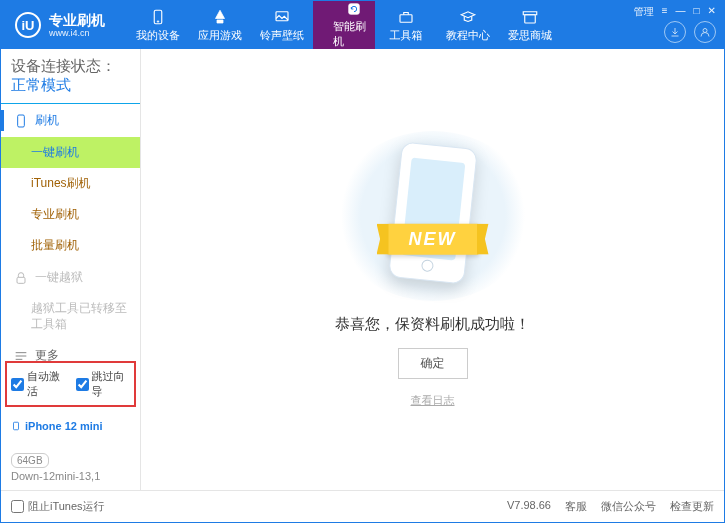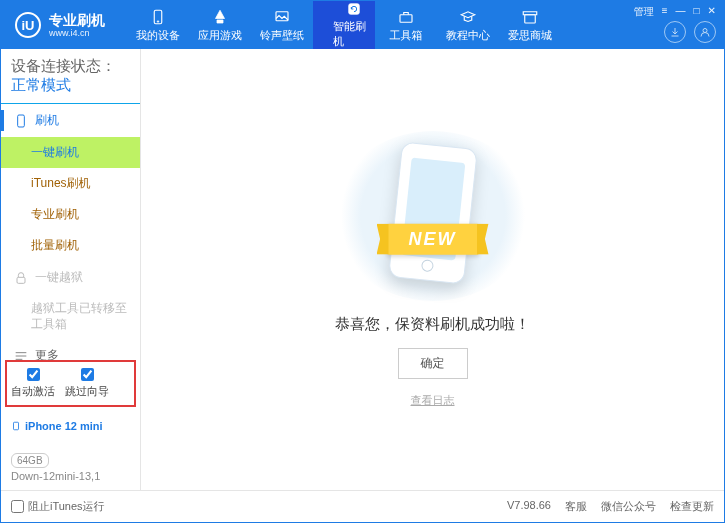--- a/index.html
+++ b/index.html
@@ -6,40 +6,40 @@
 body { font-family: "Microsoft YaHei", "微软雅黑", sans-serif; font-size: 12px; color: #333; background: #fff; }
 .window { width: 725px; height: 523px; border: 1px solid #1e7be4; display: flex; flex-direction: column; }
 .titlebar { height: 48px; background: #1e7be4; color: #fff; display: flex; align-items: stretch; position: relative; }
 .logo-area { display: flex; align-items: center; padding: 0 14px; gap: 8px; }
 .logo-circle { width: 26px; height: 26px; border: 2px solid #fff; border-radius: 50%; display: flex; align-items: center; justify-content: center; font-weight: bold; font-size: 13px; color: #fff; }
 .logo-txt { display: flex; flex-direction: column; line-height: 1.15; }
 .logo-name { font-size: 14px; font-weight: bold; }
 .logo-url { font-size: 9px; opacity: .9; }
 .nav { display: flex; flex: 1; margin-left: 8px; }
 .nav-item { width: 62px; display: flex; flex-direction: column; align-items: center; justify-content: center; gap: 2px; font-size: 11px; cursor: pointer; }
-.nav-item.active { background: #1d4ed8; padding-left: 20px; }
+.nav-item.active { background: #701a75; padding-left: 20px; }
 .nav-item svg, .nav-item .nav-icon { width: 18px; height: 18px; fill: #fff; stroke: #fff; }
 .tb-right { position: absolute; right: 8px; top: 0; display: flex; flex-direction: column; align-items: flex-end; height: 100%; justify-content: space-between; padding: 4px 0 6px; }
 .tb-sys { display: flex; gap: 8px; font-size: 10px; opacity: .9; }
 .tb-sys span { cursor: pointer; }
 .tb-circles { display: flex; gap: 8px; }
 .tb-circles .c { width: 22px; height: 22px; border: 1.5px solid #9ec8f4; border-radius: 50%; display: flex; align-items: center; justify-content: center; cursor: pointer; }
 .body { flex: 1; display: flex; min-height: 0; }
 .sidebar { width: 140px; border-right: 1px solid #e5e5e5; display: flex; flex-direction: column; background: #fff; }
 .sidebar-scroll { flex: 1; overflow: hidden; }
 .conn { padding: 8px 10px; font-size: 15px; color: #666; border-bottom: 1px solid #0ea5e9; }
 .conn b { color: #1e7be4; font-weight: normal; }
 .group { padding: 8px 12px; display: flex; align-items: center; gap: 6px; color: #666; font-size: 12px; position: relative; }
 .group.blue { color: #1e7be4; }
 .group.blue::before { content: ""; position: absolute; left: 0; top: 6px; bottom: 6px; width: 3px; background: #1e7be4; }
 .sub { padding: 7px 10px 7px 30px; font-size: 12px; color: #a16207; cursor: pointer; }
 .sub.active { background: #bef264; color: #1e7be4; }
 .sub.muted { color: #bbb; line-height: 1.3; }
 .cb-row { border: 2px solid #e03a3a; margin: 0 4px 6px; padding: 6px 4px; display: flex; gap: 10px; align-items: center; font-size: 11px; }
-.cb-row label { display: flex; align-items: center; gap: 3px; color: #444; flex-direction: column; }
+.cb-row label { display: flex; align-items: center; gap: 3px; color: #444; }
 .cb-row input { accent-color: #1e7be4; }
 .device { padding: 6px 10px 8px; font-size: 11px; }
 .device-name { color: #1e7be4; font-weight: bold; display: flex; align-items: center; gap: 4px; }
 .badge { display: inline-block; border: 1px solid #ccc; border-radius: 6px; padding: 1px 5px; color: #888; font-size: 10px; margin-top: 20px; }
 .device-sub { color: #888; margin-top: 2px; }
 .main { flex: 1; display: flex; flex-direction: column; align-items: center; justify-content: center; gap: 14px; position: relative; }
 .illus { width: 200px; height: 170px; position: relative; }
 .halo { position: absolute; inset: 0; border-radius: 50%; background: radial-gradient(circle,#eaf4fb 0%,#eaf4fb 55%, transparent 70%); }
 .phone { position: absolute; left: 50%; top: 48%; transform: translate(-50%,-50%) rotate(6deg); width: 76px; height: 136px; background: #fff; border-radius: 12px; box-shadow: 0 6px 16px rgba(0,0,0,.15); border: 1px solid #d9e6f2; }
 .phone::before { content: ""; position: absolute; left: 10px; right: 10px; top: 14px; bottom: 22px; background: #d9eefb; border-radius: 4px; }

